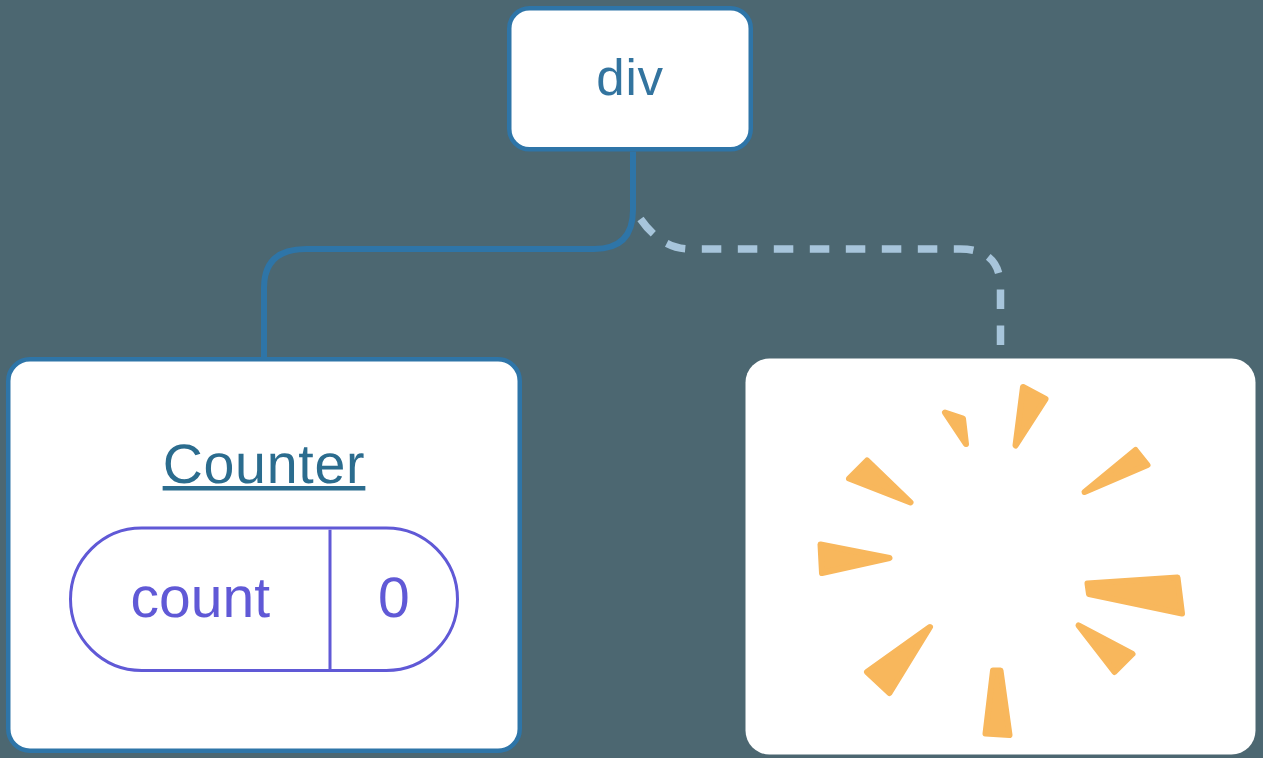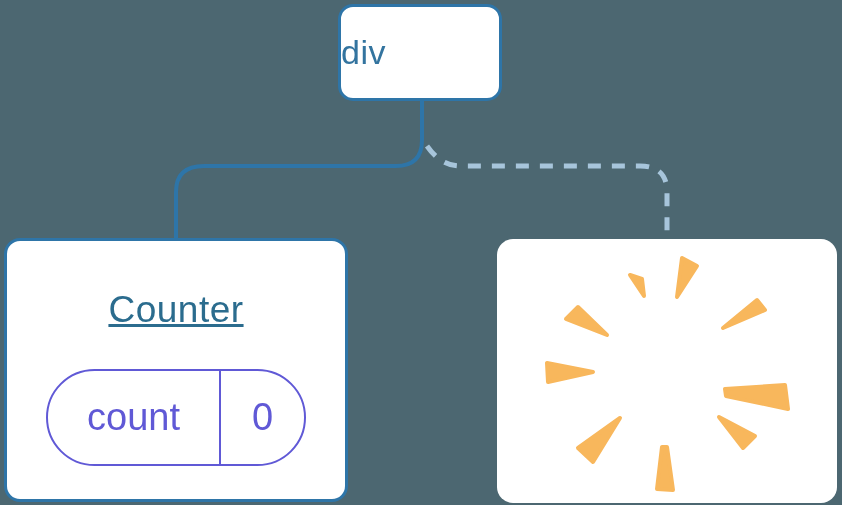--- a/index.html
+++ b/index.html
@@ -38,21 +38,21 @@
     stroke:var(--dashed-line);
     stroke-width:5;
     stroke-dasharray:13 11;
   }
   .root-node{
     position:absolute;
     left:338px;top:4px;width:164px;height:97px;
     background:var(--card-bg);
     border:3px solid var(--node-border);
     border-radius:15px;
-    display:flex;align-items:center;justify-content:flex-start;
+    display:flex;align-items:center;justify-content:center;
   }
   .root-node .label{
     color:var(--node-text);
     font-size:34px;
     font-weight:500;
     letter-spacing:.5px;
   }
   .counter-card{
     position:absolute;
     left:4px;top:238px;width:344px;height:264px;
@@ -65,21 +65,21 @@
     left:0;top:48px;width:100%;
     text-align:center;
     color:var(--title-text);
     font-size:37px;
     font-weight:500;
     letter-spacing:.5px;
     text-decoration:underline;
   }
   .state-pill{
     position:absolute;
-    left:39px;top:128px;
+    left:39px;top:110px;
     width:260px;height:97px;
     border:2px solid var(--pill);
     border-radius:50px;
     display:flex;
     overflow:hidden;
     background:var(--card-bg);
   }
   .state-pill .key-cell{
     width:171px;height:100%;
     display:flex;align-items:center;justify-content:center;

